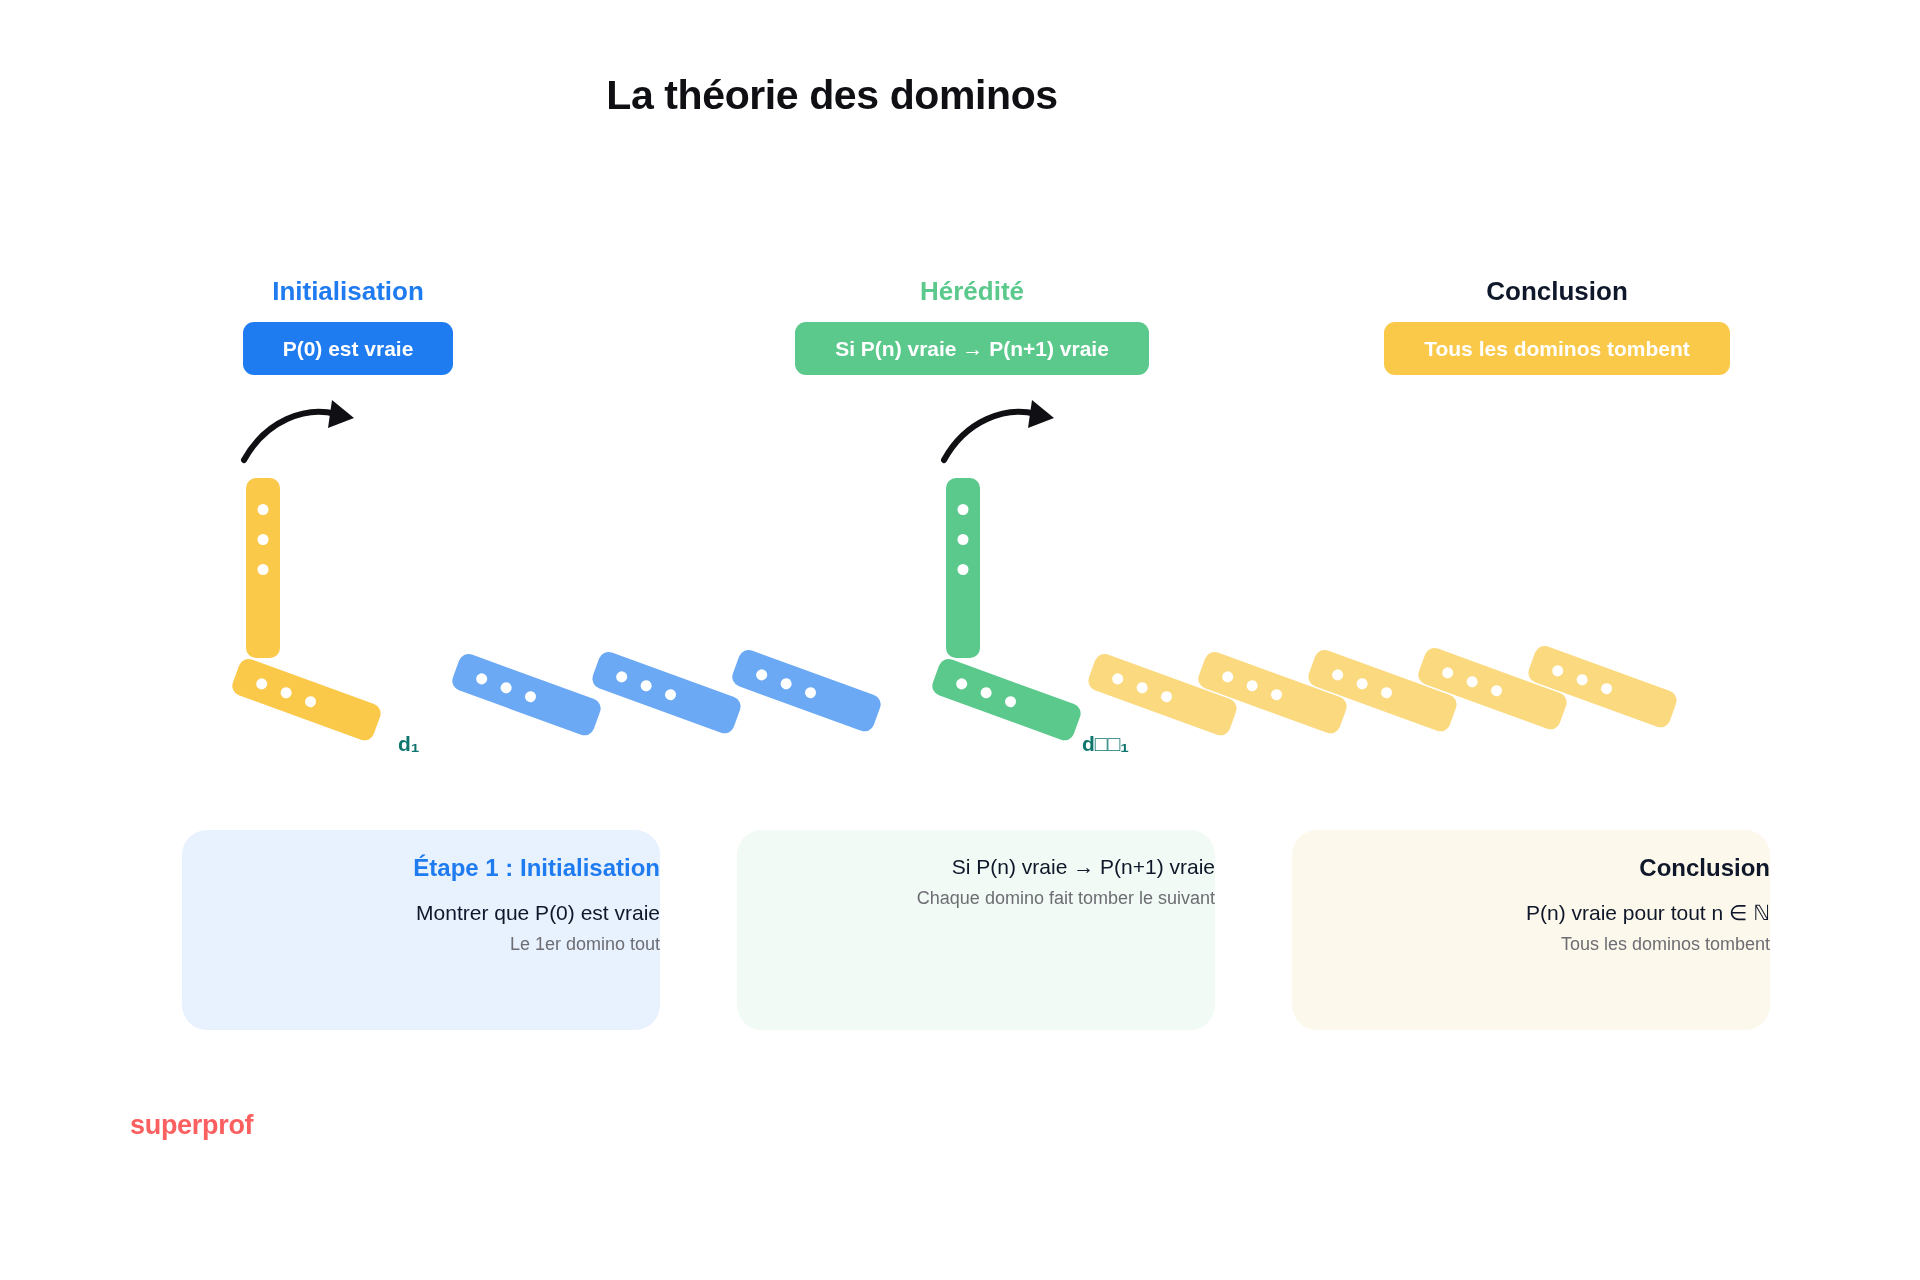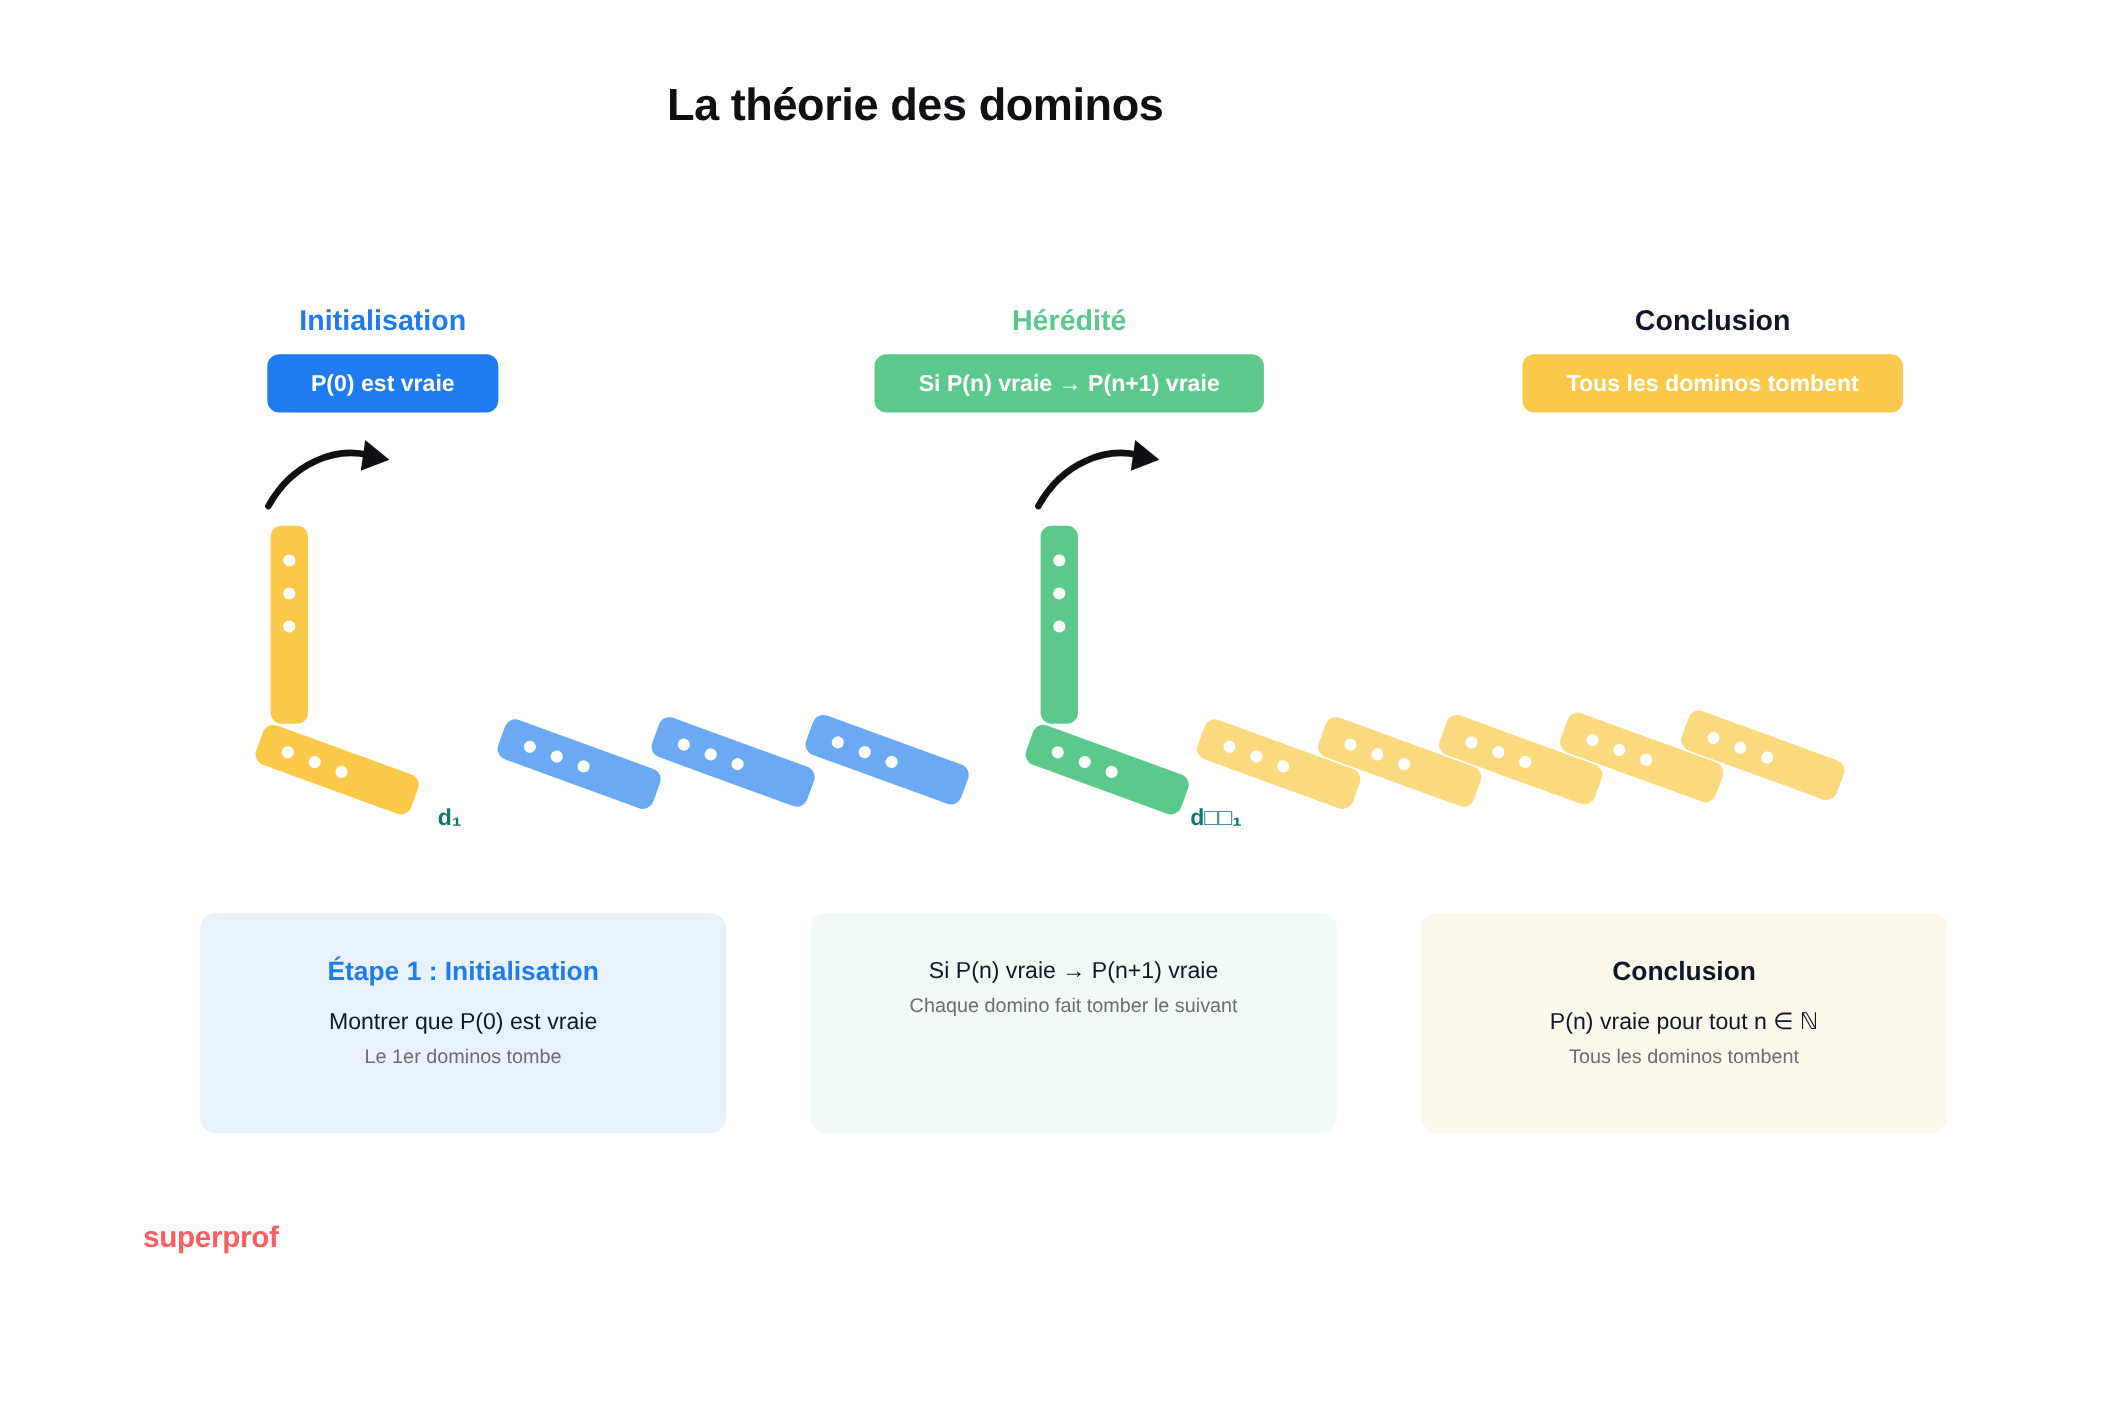--- a/index.html
+++ b/index.html
@@ -135,24 +135,24 @@
     top: 830px;
     left: 0;
     width: 1920px;
     height: 200px;
   }
   .card {
     position: absolute;
     top: 0;
     width: 478px;
     height: 200px;
-    border-radius: 14px;
-    text-align: center;
+    border-radius: 25px;
+    text-align: right;
     box-sizing: border-box;
-    padding-top: 42px;
+    padding-top: 26px;
   }
   #card-0 { left: 182px; background: #E8F1FE; }
   #card-1 { left: 737px; background: #F1FAF4; }
   #card-2 { left: 1292px; background: #FDF8EC; }
 
   .card-title {
     font-size: 24px;
     font-weight: bold;
     line-height: 1;
     margin-bottom: 22px;
@@ -294,21 +294,21 @@
   </div>
 
   <div class="domino-label" style="left:152px; top:322px;text-align:right;">d□□₁</div>
 </div>
 
 <div class="cards">
 
   <div class="card" id="card-0">
     <div class="card-title c-blue">Étape 1 : Initialisation</div>
     <div class="card-main">Montrer que P(0) est vraie</div>
-    <div class="card-sub">Le 1er dominos tombe</div>
+    <div class="card-sub">Le 1er domino tout</div>
   </div>
 
   <div class="card" id="card-1">
     <div class="card-main">Si P(n) vraie → P(n+1) vraie</div>
     <div class="card-sub">Chaque domino fait tomber le suivant</div>
   </div>
 
   <div class="card" id="card-2">
     <div class="card-title c-yellow">Conclusion</div>
     <div class="card-main">P(n) vraie pour tout n ∈ ℕ</div>

